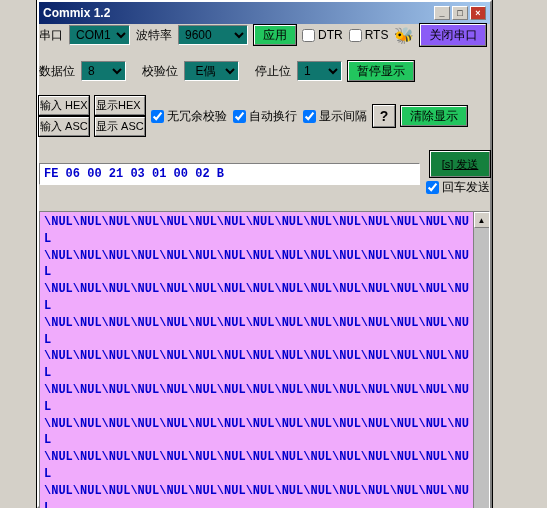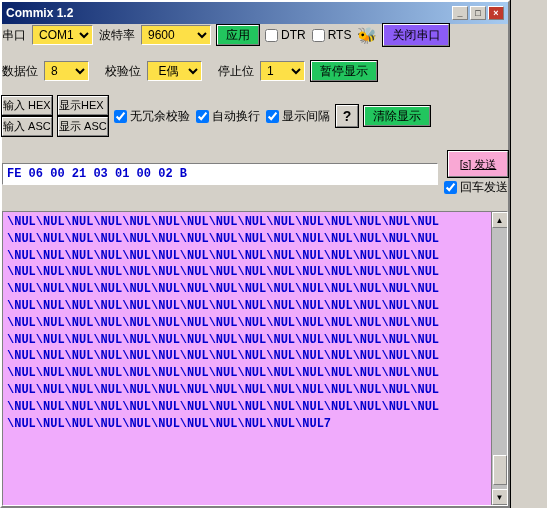--- a/index.html
+++ b/index.html
@@ -1,27 +1,28 @@
 <!DOCTYPE html>
 <html><head>
   <meta charset="utf-8">
   <style>
     * { box-sizing: border-box; margin: 0; padding: 0; font-family: 'MS Sans Serif', Arial, sans-serif; font-size: 12px; }
     body { background: #d4d0c8; width: 547px; height: 508px; overflow: hidden; }
 
     .window {
-      width: 510px;
+      width: 455px;
       height: 508px;
       border: 2px solid #ffffff;
       border-right-color: #808080;
       border-bottom-color: #808080;
       outline: 1px solid #000;
       background: #d4d0c8;
       display: flex;
       flex-direction: column;
+      margin-left: 37px;
     }
 
     .title-bar {
       background: linear-gradient(to right, #0a246a, #a6caf0);
       height: 22px;
       display: flex;
       align-items: center;
       justify-content: space-between;
       padding: 0 4px;
       flex-shrink: 0;
@@ -57,21 +58,21 @@
       flex-direction: column;
       gap: 15px;
     }
 
     .label {
       color: #000;
       white-space: nowrap;
     }
 
     select {
-      background: #fde047;
+      background: #0f766e;
       border: 1px solid;
       border-color: #808080 #ffffff #ffffff #808080;
       height: 20px;
       padding: 0 2px;
       font-size: 12px;
       cursor: pointer;
     }
 
     .btn {
       height: 20px;
@@ -119,21 +120,21 @@
       border: 1px solid;
       border-color: #808080 #ffffff #ffffff #808080;
       padding: 0 4px;
       font-size: 12px;
       color: #0000cc;
       font-family: 'Courier New', monospace;
     }
     .btn-send {
       width: 60px;
       height: 26px;
-      background: #f9a8d4;
+      background: #15803d;
       border: 1px solid;
       border-color: #ffffff #808080 #808080 #ffffff;
       outline: 1px solid #000;
       cursor: pointer;
       font-size: 12px;
       text-decoration: underline;
     }
 
     .output-area {
       flex: 1;

